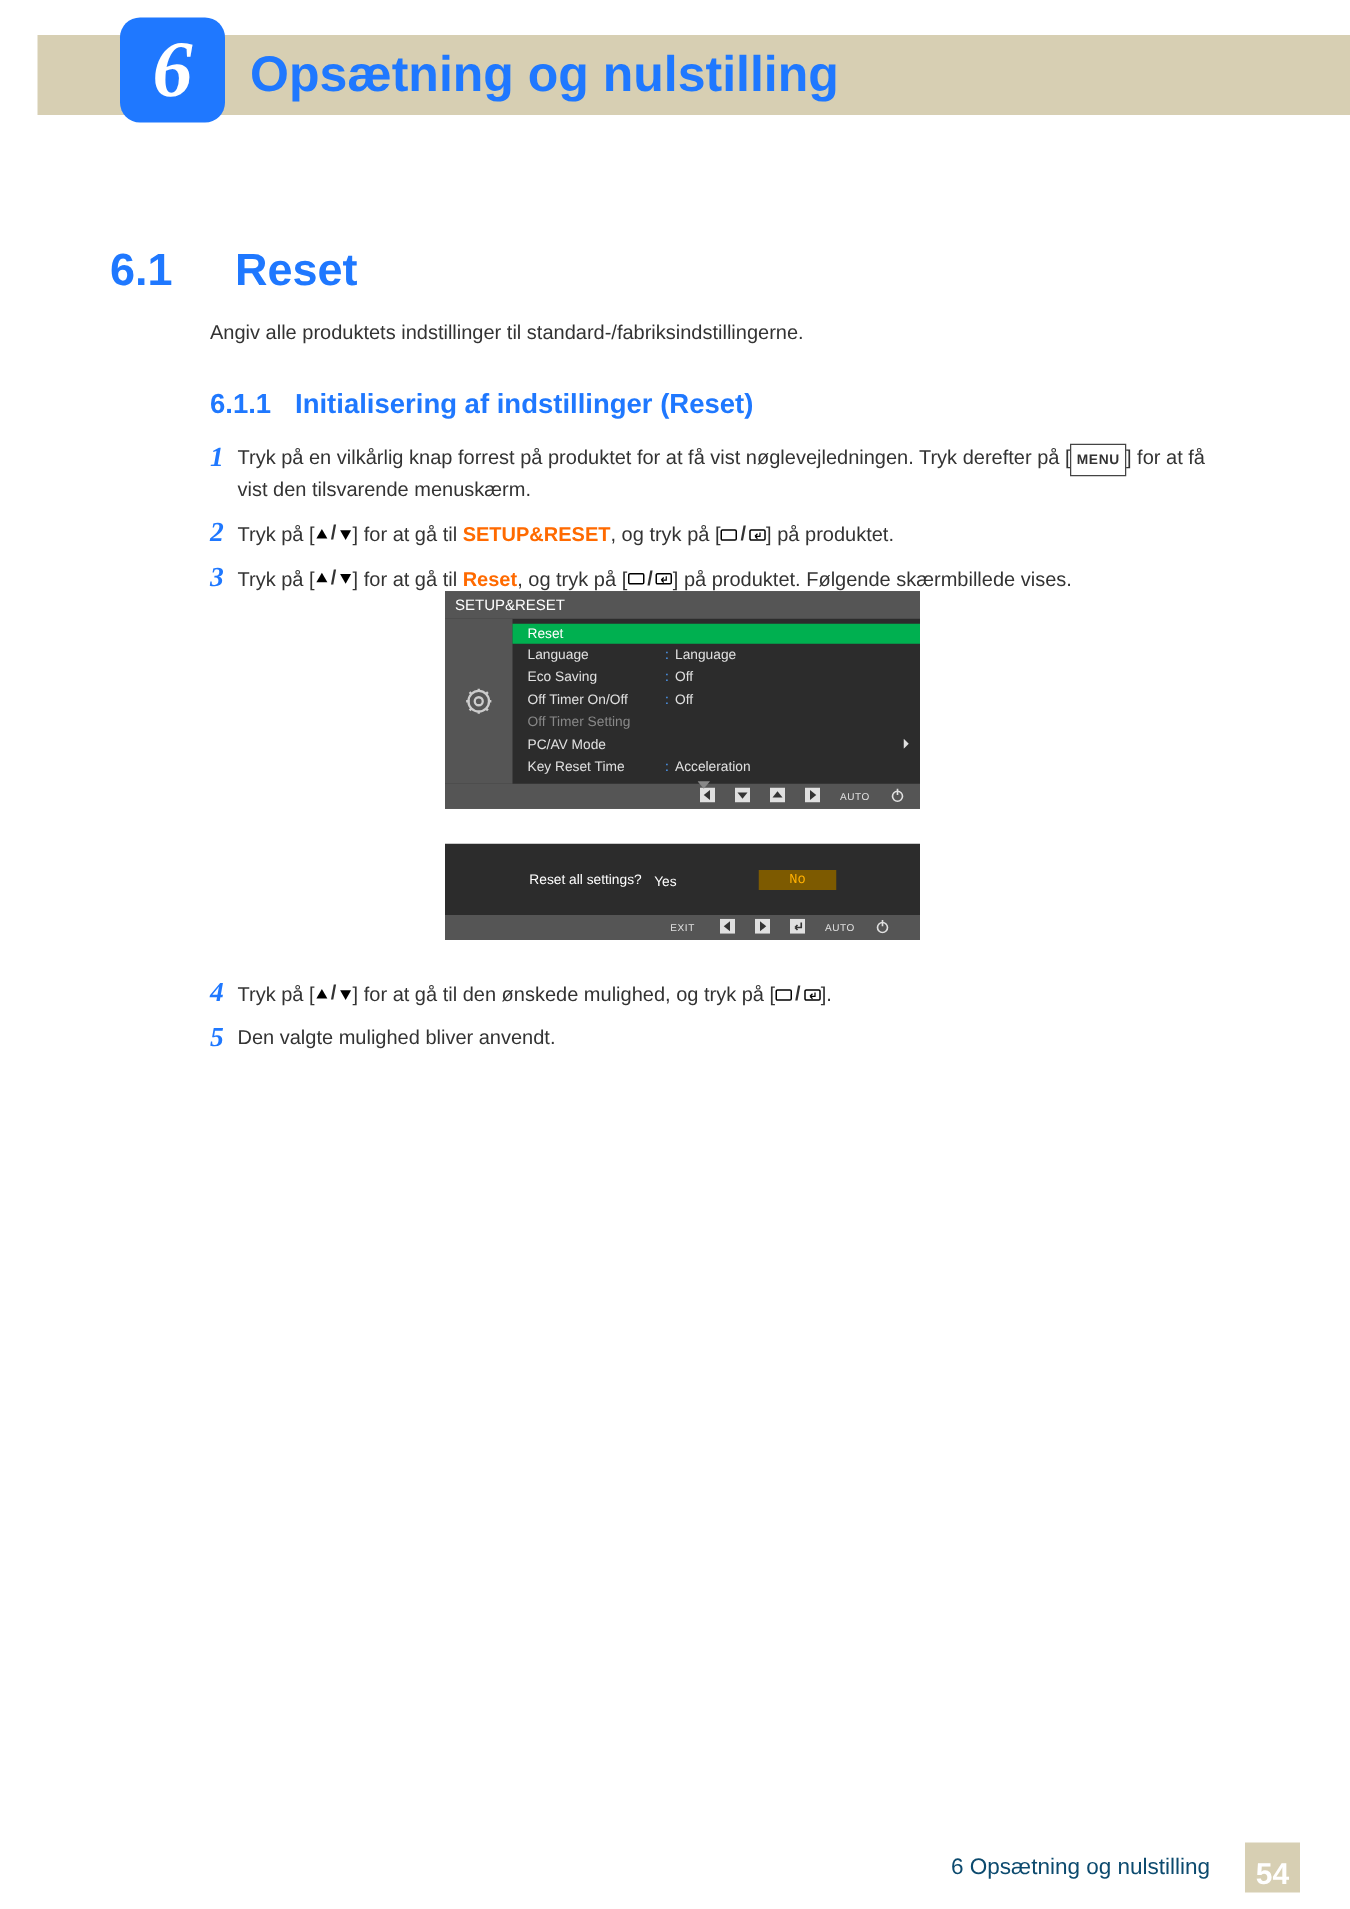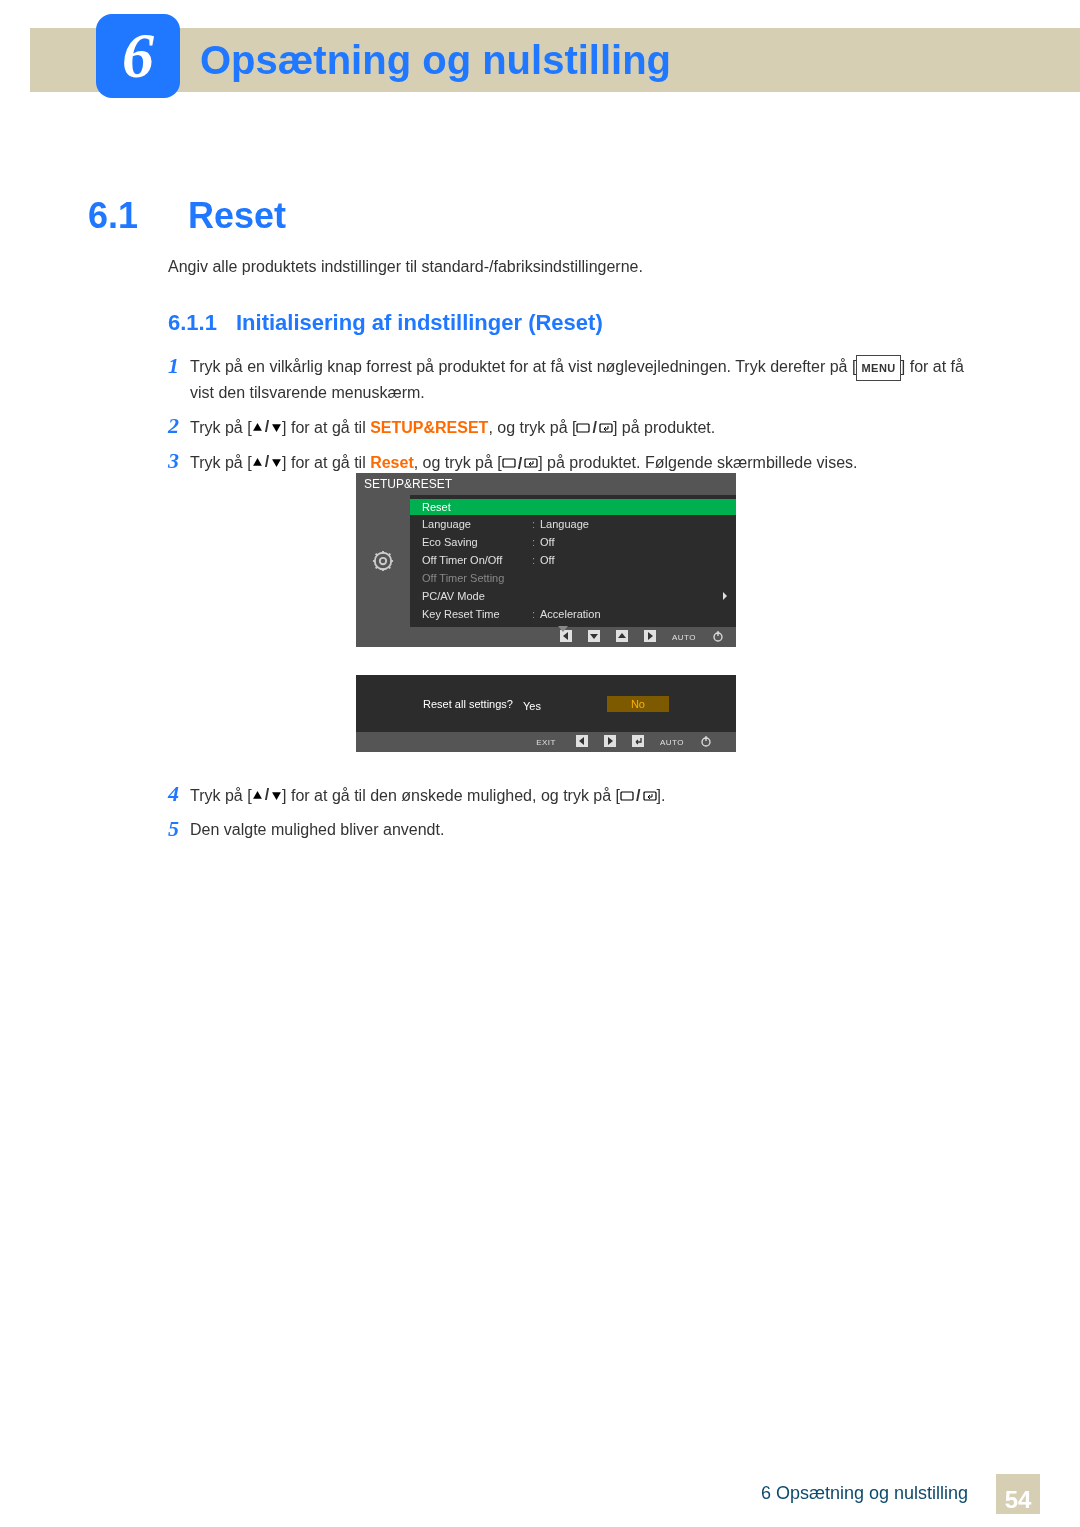--- a/index.html
+++ b/index.html
@@ -90,21 +90,21 @@
   .osd-row .chevron svg { width: 6px; height: 8px; }
   .osd-bottom { background: #555; height: 20px; display: flex; justify-content: flex-end; align-items: center; padding-right: 12px; gap: 16px;}
   .osd-bottom svg { width: 12px; height: 12px; }
   .osd-bottom .auto { font-size: 8px; color: #e0e0e0; letter-spacing: 0.5px; }
 
   .osd2 { background: #2c2c2c; color: #e0e0e0; font-size: 11px;}
   .osd2-body { height: 57px; display: flex; flex-direction: row; align-items: center; justify-content: center; gap: 10px;}
   .osd2-q { color: #fff; }
   .osd2-opts { display: flex; gap: 66px; align-items: flex-end;}
   .osd2-opts .yes { color: #fff; }
-  .osd2-opts .no { background: #7d5a00; color: #ffb000; padding: 2px 24px;}
+  .osd2-opts .no { background: #7d5a00; color: #ffb000; padding: 2px 24px; font-family: Liberation Mono, monospace;}
   .osd2-bottom { background: #555; height: 20px; display: flex; justify-content: flex-end; align-items: center; padding-right: 24px; gap: 16px;}
   .osd2-bottom .exit { font-size: 8px; letter-spacing: 0.5px; margin-right: 4px;}
   .osd2-bottom svg { width: 12px; height: 12px;}
   .osd2-bottom .auto { font-size: 8px; letter-spacing: 0.5px;}
 
   .steps2 {
     position: absolute; top: 783px; left: 168px; width: 800px;
   }
 
   

